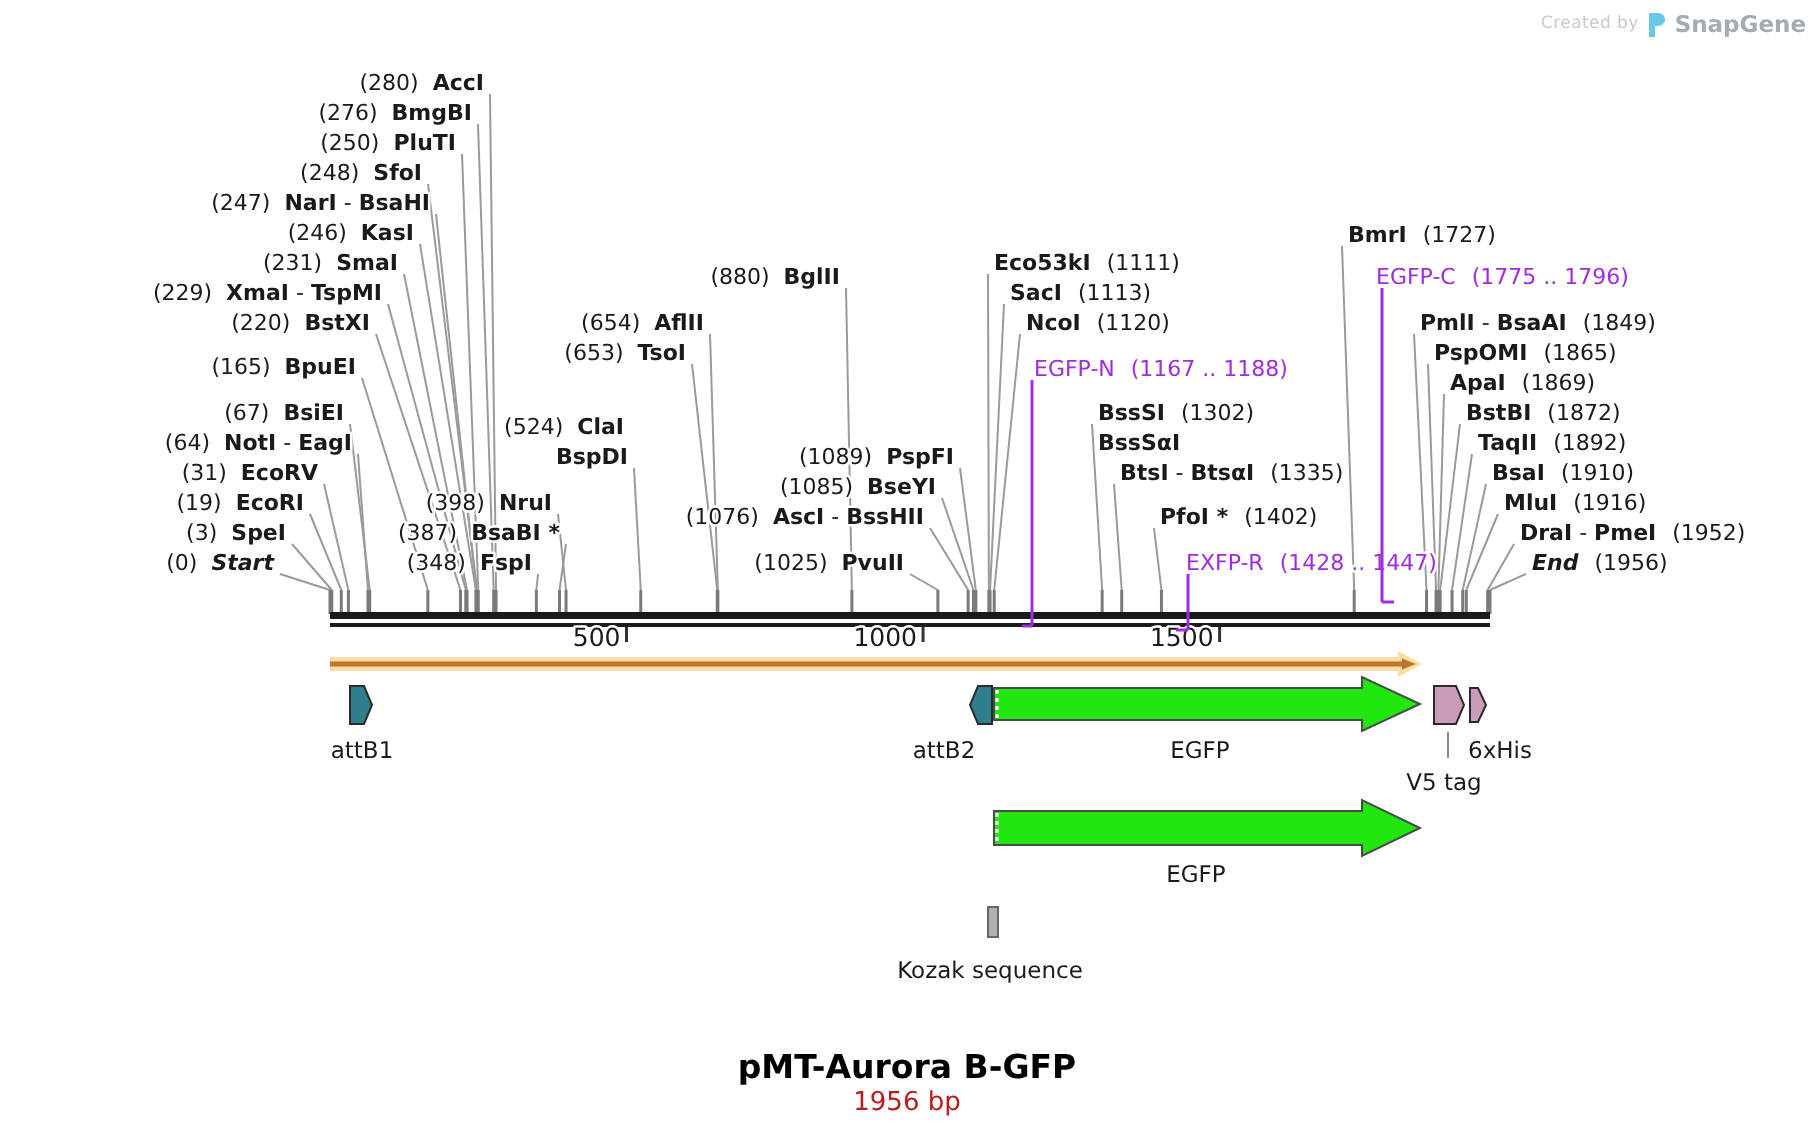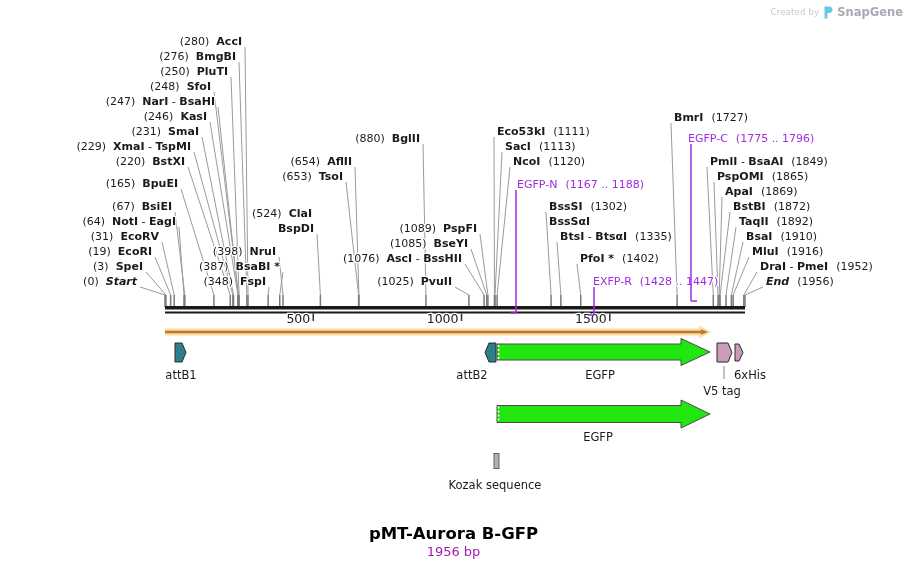--- a/index.html
+++ b/index.html
@@ -6,21 +6,21 @@
   .stage{position:relative;width:907px;height:566px;background:#fff;overflow:hidden;
          font-family:"DejaVu Sans",sans-serif;}
   .watermark{position:absolute;top:5px;right:4px;display:flex;align-items:center;gap:4px;}
   .wm-created{font-size:8.5px;color:#c6c9cc;letter-spacing:.2px;}
   .wm-brand{font-size:11.5px;color:#a4abb2;font-weight:700;}
   .wm-logo svg{display:block;}
   #map{position:absolute;left:0;top:0;}
   #map text{paint-order:stroke;stroke:#ffffff;stroke-width:2.5px;stroke-linejoin:round;}
   .title-block{position:absolute;left:0;right:0;top:524px;text-align:center;}
   .map-title{font-size:16.5px;font-weight:bold;color:#000;}
-  .map-length{font-size:13px;color:#a21caf;margin-top:1px;}
+  .map-length{font-size:13px;color:#b91c1c;margin-top:1px;}
 </style>
 </head>
 <body>
 
 <div class="stage">
   <div class="watermark">
     <span class="wm-created">Created by</span>
     <span class="wm-logo">
       <svg width="10" height="13" viewBox="0 0 10 13">
           <path d="M1.5 0.5 H6 C8.2 0.5 9.5 2 9.5 3.8 C9.5 5.6 8.2 7 6 7 H4.5 V12.5 H1.5 Z" fill="#6ac7e8"></path>

